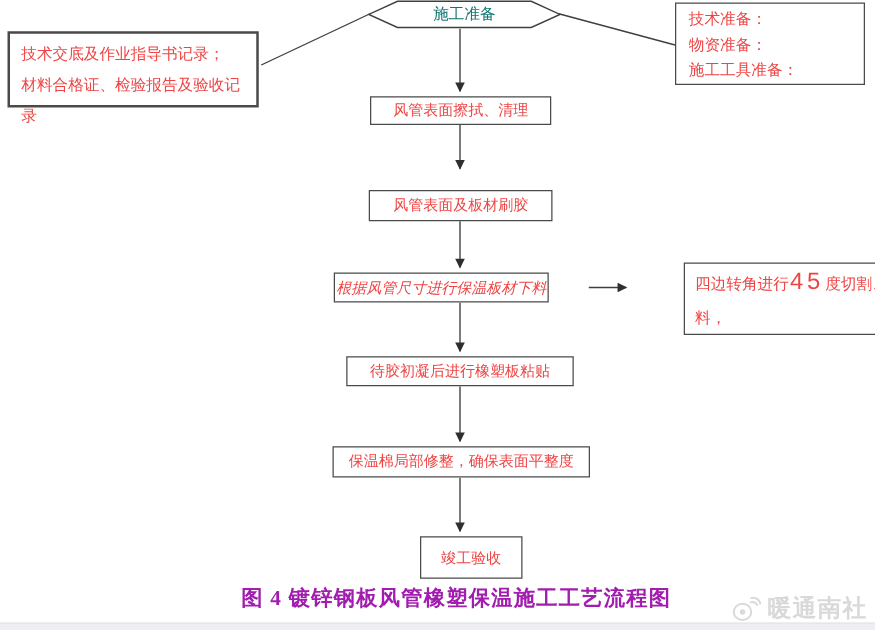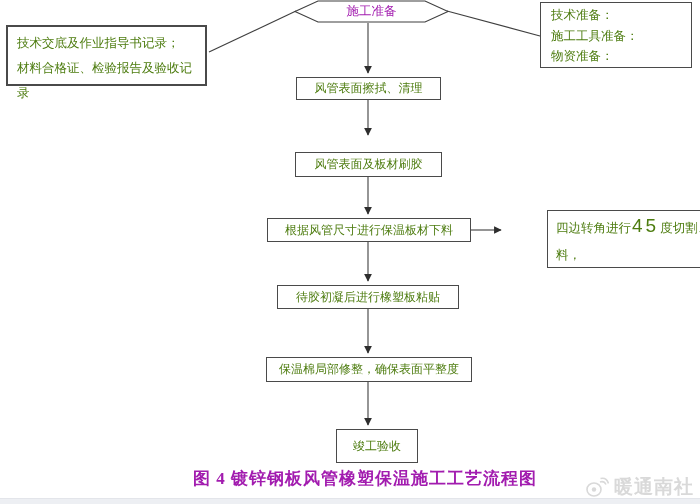--- a/index.html
+++ b/index.html
@@ -3,31 +3,31 @@
 <meta charset="utf-8">
 <style>
   html,body { margin:0; padding:0; background:#fff; }
   .stage {
     position:relative; width:700px; height:504px; background:#ffffff;
     font-family:"Liberation Sans", sans-serif; overflow:hidden;
   }
   svg.wires { position:absolute; left:0; top:0; width:700px; height:504px; }
   .box {
     position:absolute; box-sizing:border-box; background:#ffffff;
-    border:1px solid #4a4a4a; color:#4d7c0f;
+    border:1px solid #4a4a4a; color:#ef4444;
     display:flex; align-items:center; justify-content:center;
     text-align:center; font-size:12px; line-height:1.2;
   }
   .note { display:block; text-align:left; }
   .left-note { left:6px; top:25px; width:201px; height:61px; border-width:2px; padding:4px 4px 0 9px; font-size:12.5px; line-height:25px; }
   .right-note { left:540px; top:2px; width:152px; height:66px; padding:2px 0 0 10px; font-size:12.5px; line-height:20.5px; }
-  .hex-label { position:absolute; left:295px; top:1px; width:153px; height:21px; display:flex; align-items:center; justify-content:center; font-size:12.5px; color:#a21caf; }
+  .hex-label { position:absolute; left:295px; top:1px; width:153px; height:21px; display:flex; align-items:center; justify-content:center; font-size:12.5px; color:#0f766e; }
   .step1 { left:296px; top:77px;  width:145px; height:23px; }
   .step2 { left:295px; top:152px; width:147px; height:25px; }
-  .step3 { left:267px; top:218px; width:204px; height:24px; }
+  .step3 { left:267px; top:218px; width:172px; height:24px;font-style:italic; }
   .step4 { left:277px; top:285px; width:182px; height:24px; }
   .step5 { left:266px; top:357px; width:206px; height:25px; }
   .step6 { left:336px; top:429px; width:82px;  height:34px; }
   .side-box { left:505px; top:210px; width:188px; height:58px; display:block; text-align:left; padding:1px 0 0 8px; font-size:12.5px; line-height:27px;margin-left:42px; }
   .side-box .big-num { font-size:19px; letter-spacing:3px; padding:0 1px; }
   .caption {
     position:absolute; left:150px; top:467px; width:430px; text-align:center;
     font-family:"Liberation Serif", serif; font-weight:bold; font-size:17px;
     color:#a21caf; letter-spacing:1px;
   }
@@ -68,22 +68,22 @@
 
   <div class="hex-label">施工准备</div>
 
   <div class="box note left-note">
     <div>技术交底及作业指导书记录；</div>
     <div>材料合格证、检验报告及验收记录</div>
   </div>
 
   <div class="box note right-note">
     <div>技术准备：</div>
+    <div>物资准备：</div>
     <div>施工工具准备：</div>
-    <div>物资准备：</div>
   </div>
 
   <div class="box step1">风管表面擦拭、清理</div>
   <div class="box step2">风管表面及板材刷胶</div>
   <div class="box step3">根据风管尺寸进行保温板材下料</div>
 
   <div class="box side-box">
     <div><span>四边转角进行</span><span class="big-num">45</span><span>度切割、下料，</span></div>
   </div>
 

